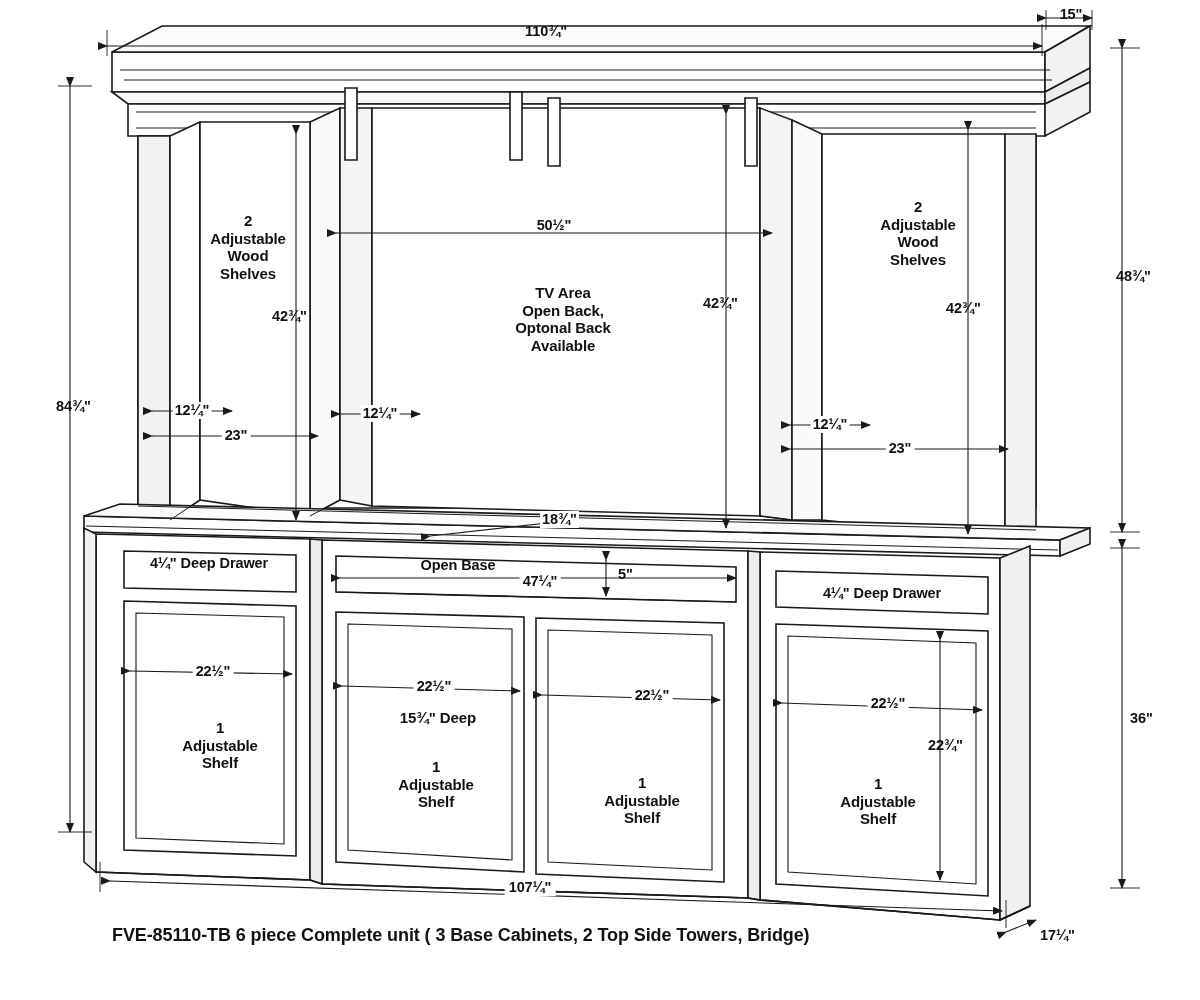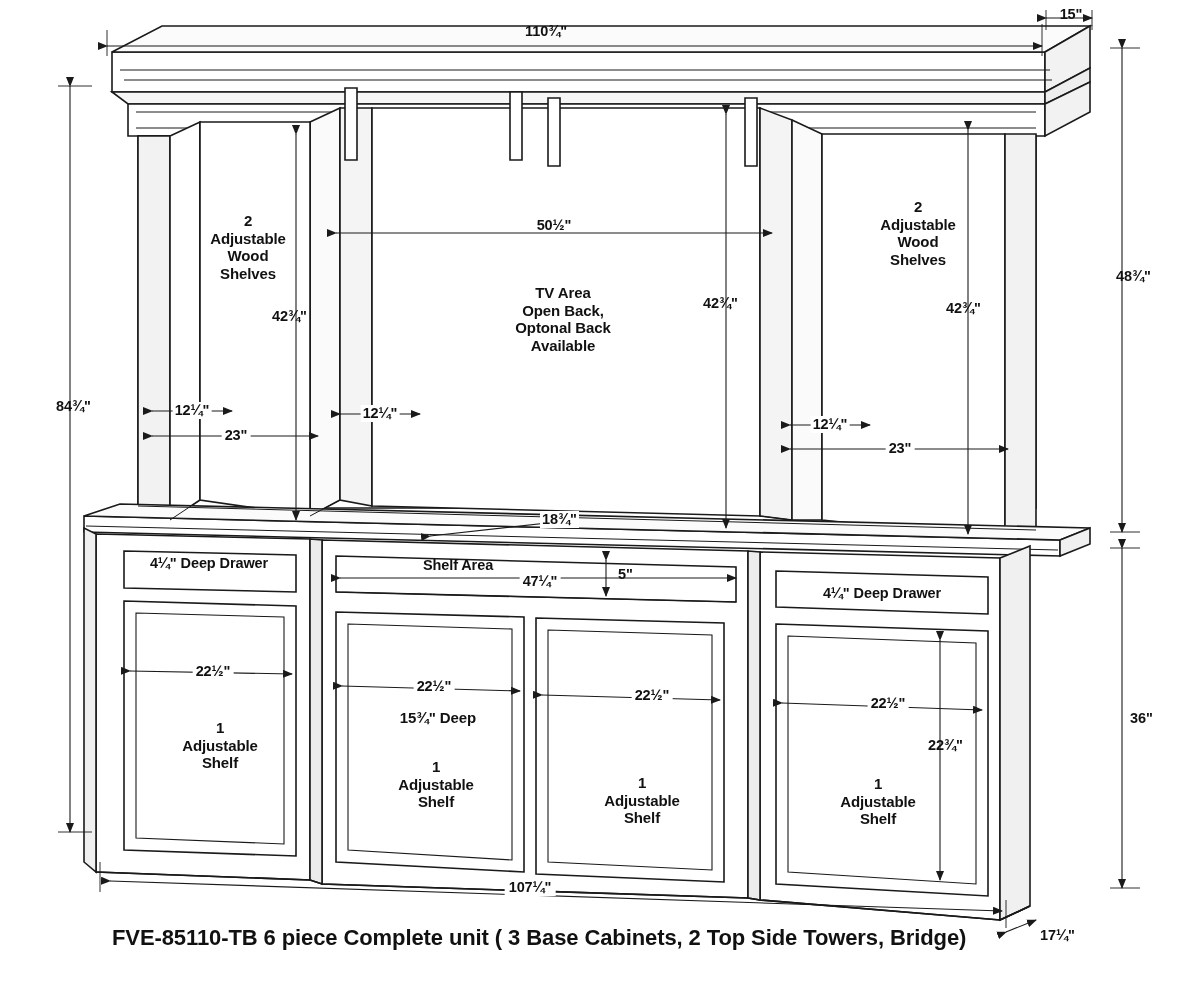--- a/index.html
+++ b/index.html
@@ -33,21 +33,21 @@
     letter-spacing: -0.1px;
   }
   .dim {
     font-size: 14.5px;
   }
   .note {
     font-size: 15px;
     text-align: center;
   }
   .caption {
-    font-size: 22px;
+    font-size: 18px;
     white-space: pre;
     text-align: right;
   }
   .ctr {
     text-align: center;
     transform: translateX(-50%);
   }
 </style>
 </head>
 <body>
@@ -246,21 +246,21 @@
   <div class="lbl dim ctr" style="left:236px; top:427px; background:#fff; padding:0 3px;">23"</div>
   <div class="lbl dim ctr" style="left:380px; top:405px; background:#fff; padding:0 2px;">12¼"</div>
   <div class="lbl dim ctr" style="left:830px; top:416px; background:#fff; padding:0 2px;">12¼"</div>
   <div class="lbl dim ctr" style="left:900px; top:440px; background:#fff; padding:0 3px;">23"</div>
 
   <div class="lbl dim" style="left:540px; top:511px; background:#fff; padding:0 2px;">18¾"</div>
 
   <div class="lbl dim ctr" style="left:209px; top:555px;">4¼" Deep Drawer</div>
   <div class="lbl dim ctr" style="left:882px; top:585px;">4¼" Deep Drawer</div>
 
-  <div class="lbl dim ctr" style="left:458px; top:557px;">Shelf Area</div>
+  <div class="lbl dim ctr" style="left:458px; top:557px;">Open Base</div>
   <div class="lbl dim ctr" style="left:540px; top:573px; background:#fff; padding:0 3px;">47¼"</div>
   <div class="lbl dim" style="left:618px; top:566px;">5"</div>
 
   <div class="lbl dim ctr" style="left:213px; top:663px; background:#fff; padding:0 3px;">22½"</div>
   <div class="lbl dim ctr" style="left:434px; top:678px; background:#fff; padding:0 3px;">22½"</div>
   <div class="lbl dim ctr" style="left:652px; top:687px; background:#fff; padding:0 3px;">22½"</div>
   <div class="lbl dim ctr" style="left:888px; top:695px; background:#fff; padding:0 3px;">22½"</div>
   <div class="lbl dim" style="left:928px; top:737px;">22¾"</div>
 
   <div class="lbl note" style="left:383px; top:709px; width:110px;">15¾" Deep</div>

